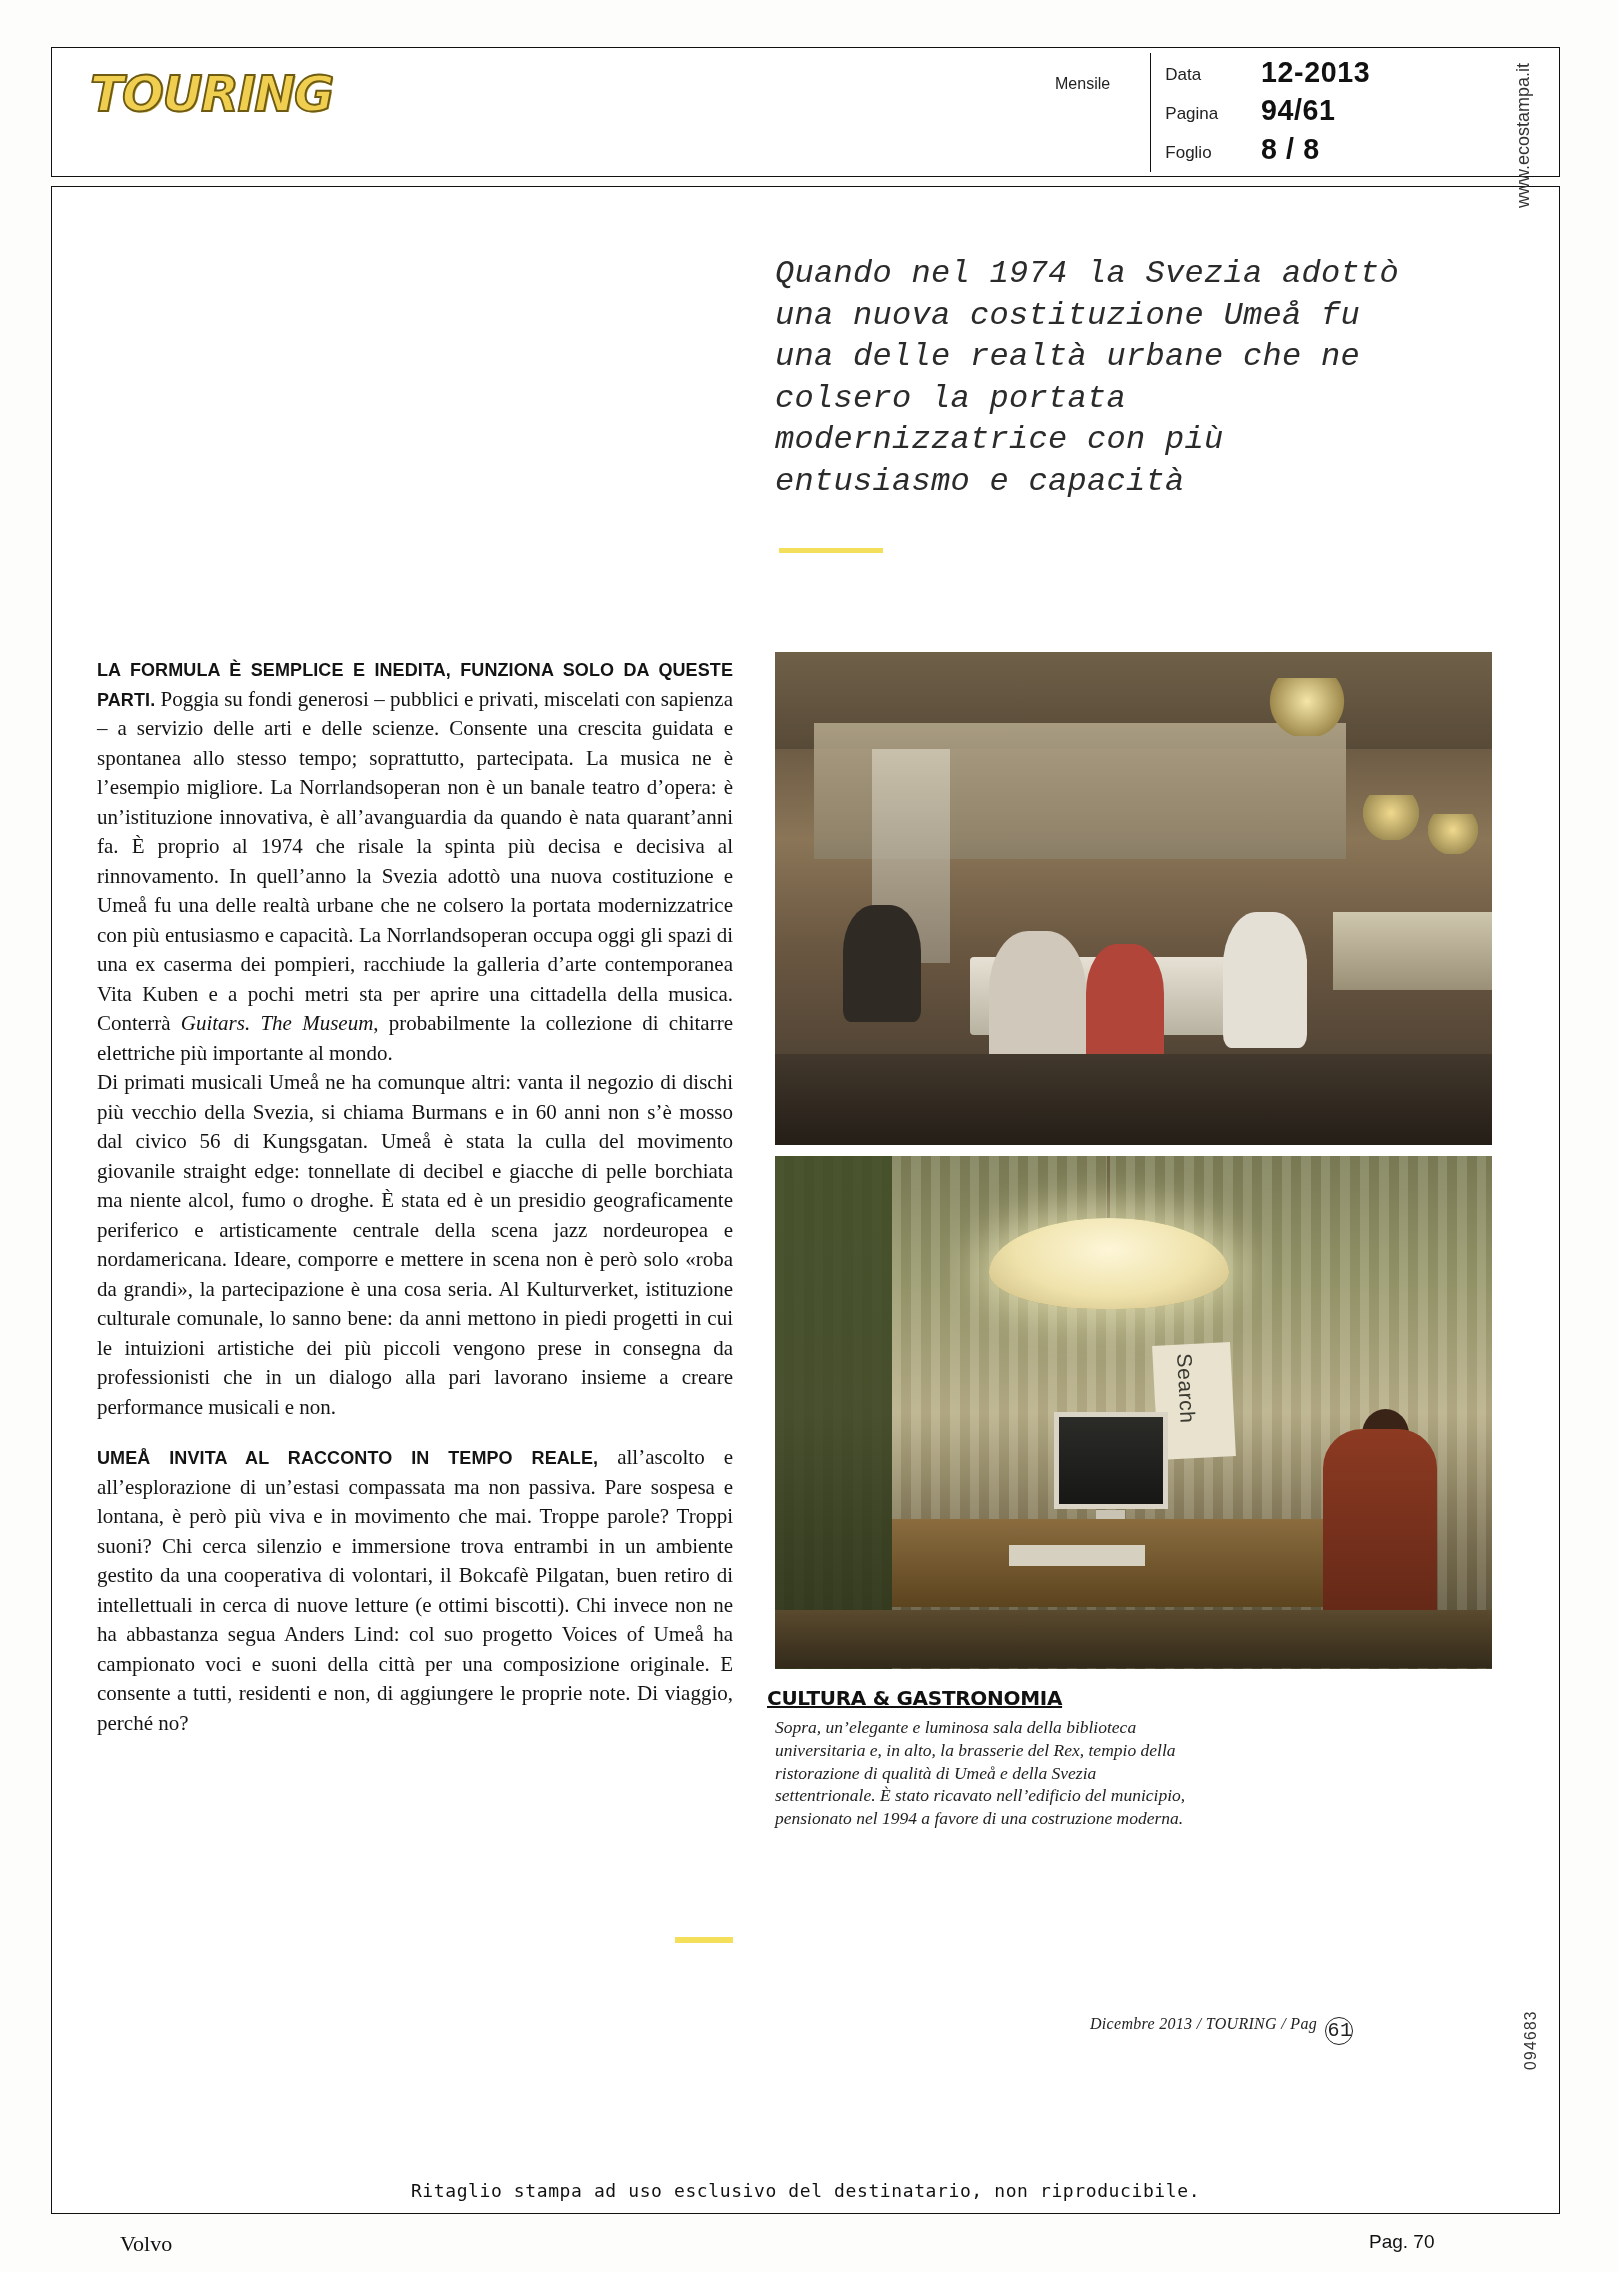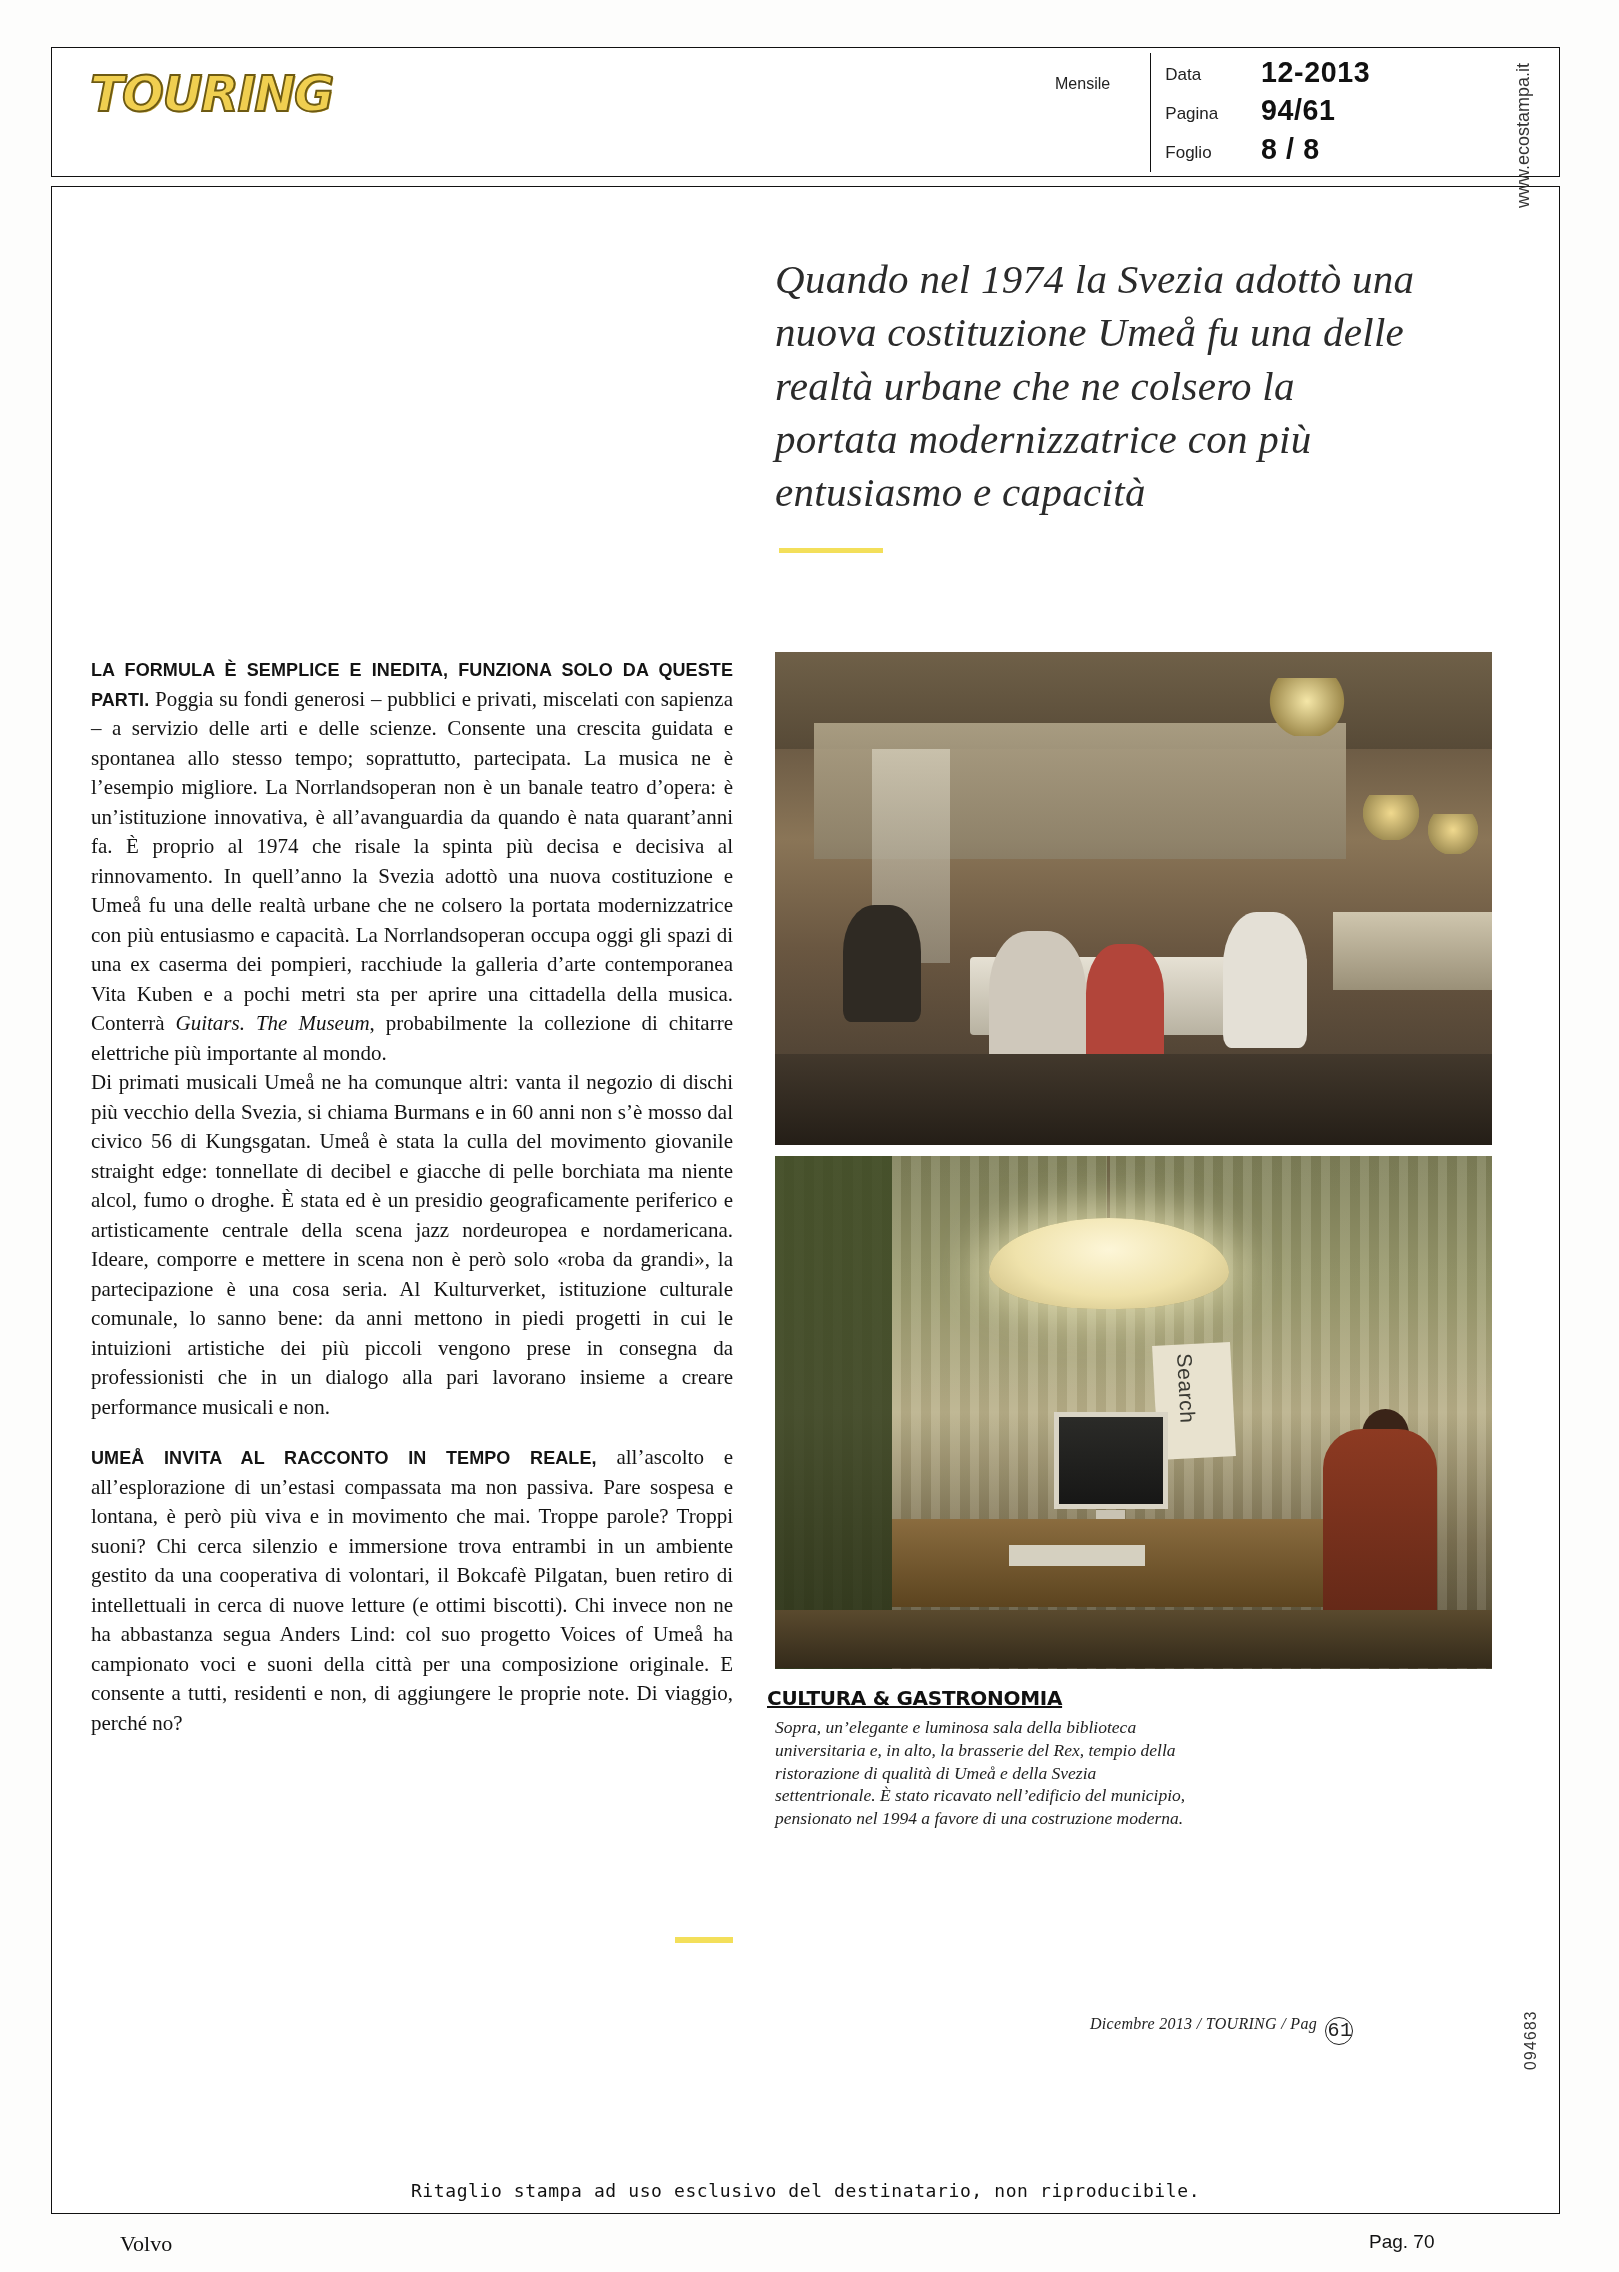--- a/index.html
+++ b/index.html
@@ -130,23 +130,23 @@
     white-space: nowrap;
     letter-spacing: 1.3px;
   }
 
   
   .pullquote {
     position: absolute;
     left: 775px;
     top: 253px;
     width: 649px;
-    font-family: Liberation Serif, serif;
+    font-family: Liberation Mono, monospace;
     font-style: italic;
-    font-size: 41px;
+    font-size: 32px;
     line-height: 1.30;
     color: #2b2b2b;
     letter-spacing: 0.3px;
   }
   .pullquote-rule {
     position: absolute;
     left: 779px;
     top: 548px;
     width: 104px;
     height: 5.2px;
@@ -157,21 +157,21 @@
   .col-left {
     position: absolute;
     left: 91px;
     top: 655px;
     width: 642px;
     font-size: 21px;
     line-height: 1.405;
     text-align: justify;
     color: #141414;
   }
-  .col-left p { margin: 0 0 0 0; }
+  .col-left p { margin: 0 0 0 6px; }
   .col-left p + p { margin-top: 0px; }
   .lead {
     font-family: "Liberation Sans", sans-serif;
     font-weight: bold;
     font-size: 18px;
     letter-spacing: 0.1px;
   }
   .blockgap { height: 21px; }
   .ital { font-style: italic; }
 

